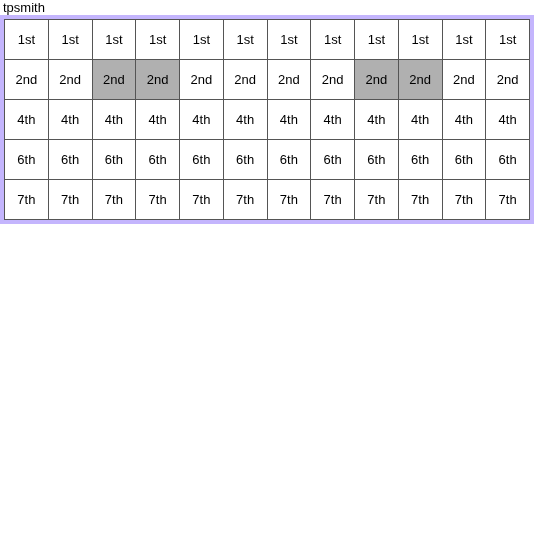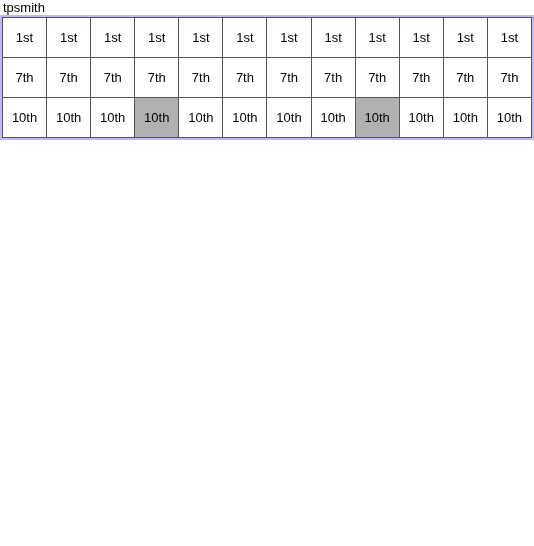--- a/index.html
+++ b/index.html
@@ -10,21 +10,21 @@
       width: 534px;
       height: 546px;
       overflow: hidden;
     }
     .title-bar {
       font-size: 13px;
       padding: 1px 3px;
       color: #000;
     }
     .grid-container {
-      border: 2px solid #c4b5fd;
+      border: 4px solid #c4b5fd;
       display: inline-block;
       width: 534px;
     }
     table {
       border-collapse: collapse;
       width: 100%;
     }
     td {
       border: 1px solid #555;
       text-align: center;
@@ -57,45 +57,73 @@
           <td>1st</td>
           <td>1st</td>
           <td>1st</td>
           <td>1st</td>
           <td>1st</td>
           <td>1st</td>
           <td>1st</td>
           <td>1st</td>
         </tr>
         <tr>
+          <td>2nd</td>
+          <td>2nd</td>
+          <td class="highlighted">2nd</td>
+          <td class="highlighted">2nd</td>
+          <td>2nd</td>
+          <td>2nd</td>
+          <td>2nd</td>
+          <td>2nd</td>
+          <td class="highlighted">2nd</td>
+          <td class="highlighted">2nd</td>
+          <td>2nd</td>
+          <td>2nd</td>
+        </tr>
+        <tr>
+          <td>4th</td>
+          <td>4th</td>
+          <td>4th</td>
+          <td>4th</td>
+          <td>4th</td>
+          <td>4th</td>
+          <td>4th</td>
+          <td>4th</td>
+          <td>4th</td>
+          <td>4th</td>
+          <td>4th</td>
+          <td>4th</td>
+        </tr>
+        <tr>
+          <td>6th</td>
+          <td>6th</td>
+          <td>6th</td>
+          <td>6th</td>
+          <td>6th</td>
+          <td>6th</td>
+          <td>6th</td>
+          <td>6th</td>
+          <td>6th</td>
+          <td>6th</td>
+          <td>6th</td>
+          <td>6th</td>
+        </tr>
+        <tr>
           <td>7th</td>
           <td>7th</td>
           <td>7th</td>
           <td>7th</td>
           <td>7th</td>
           <td>7th</td>
           <td>7th</td>
           <td>7th</td>
           <td>7th</td>
           <td>7th</td>
           <td>7th</td>
           <td>7th</td>
         </tr>
-        <tr>
-          <td>10th</td>
-          <td>10th</td>
-          <td>10th</td>
-          <td class="highlighted">10th</td>
-          <td>10th</td>
-          <td>10th</td>
-          <td>10th</td>
-          <td>10th</td>
-          <td class="highlighted">10th</td>
-          <td>10th</td>
-          <td>10th</td>
-          <td>10th</td>
-        </tr>
       </tbody>
   </table>
 </div>
 
 
 
 
 </body></html>

